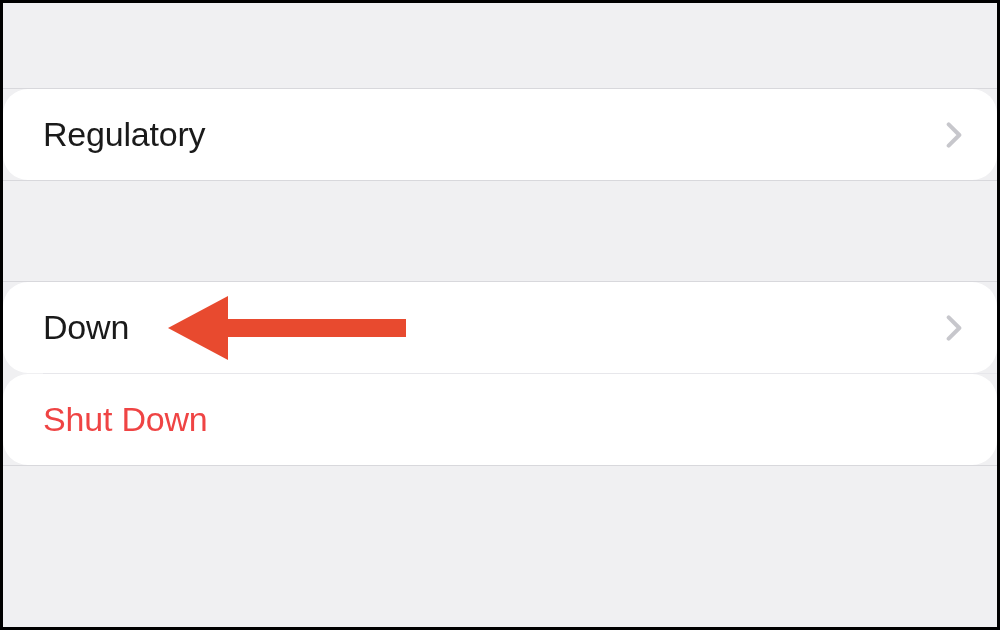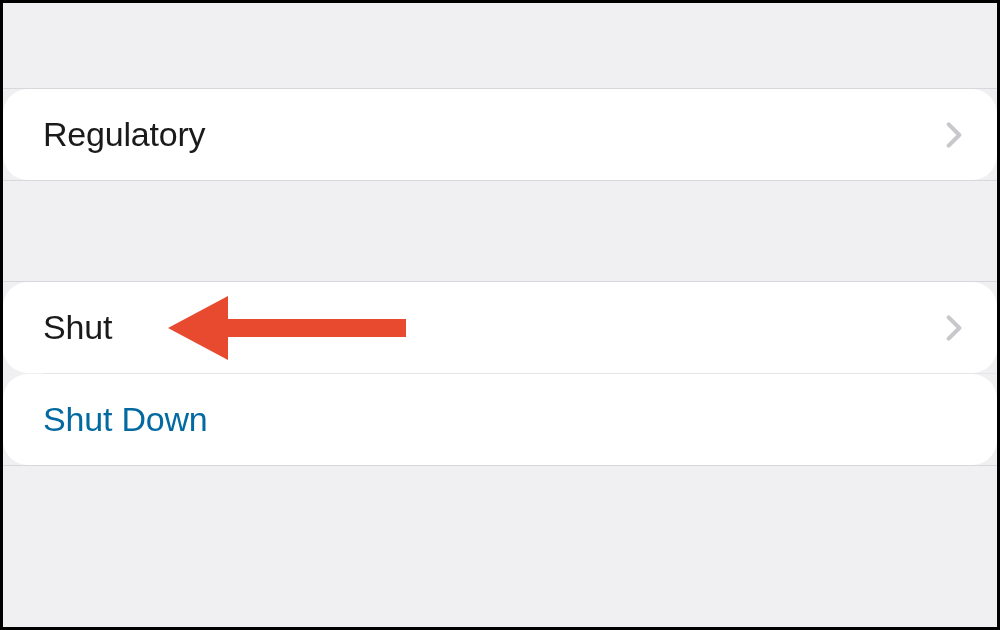--- a/index.html
+++ b/index.html
@@ -33,21 +33,21 @@
       border-radius: 25px;
     }
     .row-label {
       font-size: 34px;
       color: #1a1a1a;
       font-weight: 400;
       letter-spacing: -0.2px;
     }
     .row-label-link {
       font-size: 34px;
-      color: #0369a1;
+      color: #ef4444;
       font-weight: 400;
       letter-spacing: -0.2px;
     }
     .chevron {
       width: 16px;
       height: 28px;
       flex-shrink: 0;
     }
     .section-divider-bottom {
       height: 1px;
@@ -85,21 +85,21 @@
   <svg class="chevron" viewBox="0 0 12 20" fill="none">
     <path d="M2 2 L10 10 L2 18" stroke="#c7c7cc" stroke-width="3" stroke-linecap="round" stroke-linejoin="round"></path>
   </svg>
 </div>
 <div class="section-divider-bottom"></div>
 
 <div class="spacer-mid"></div>
 
 <div class="section-divider-top"></div>
 <div class="row">
-  <span class="row-label">Shut</span>
+  <span class="row-label">Down</span>
   <svg class="chevron" viewBox="0 0 12 20" fill="none">
     <path d="M2 2 L10 10 L2 18" stroke="#c7c7cc" stroke-width="3" stroke-linecap="round" stroke-linejoin="round"></path>
   </svg>
   <svg class="annotation-arrow" width="240" height="72" viewBox="0 0 240 72">
     <polygon points="0,36 60,4 60,68" fill="#e84a2f"></polygon>
     <rect x="58" y="27" width="180" height="18" fill="#e84a2f"></rect>
   </svg>
 </div>
 <div class="row-separator-line"></div>
 <div class="row">

